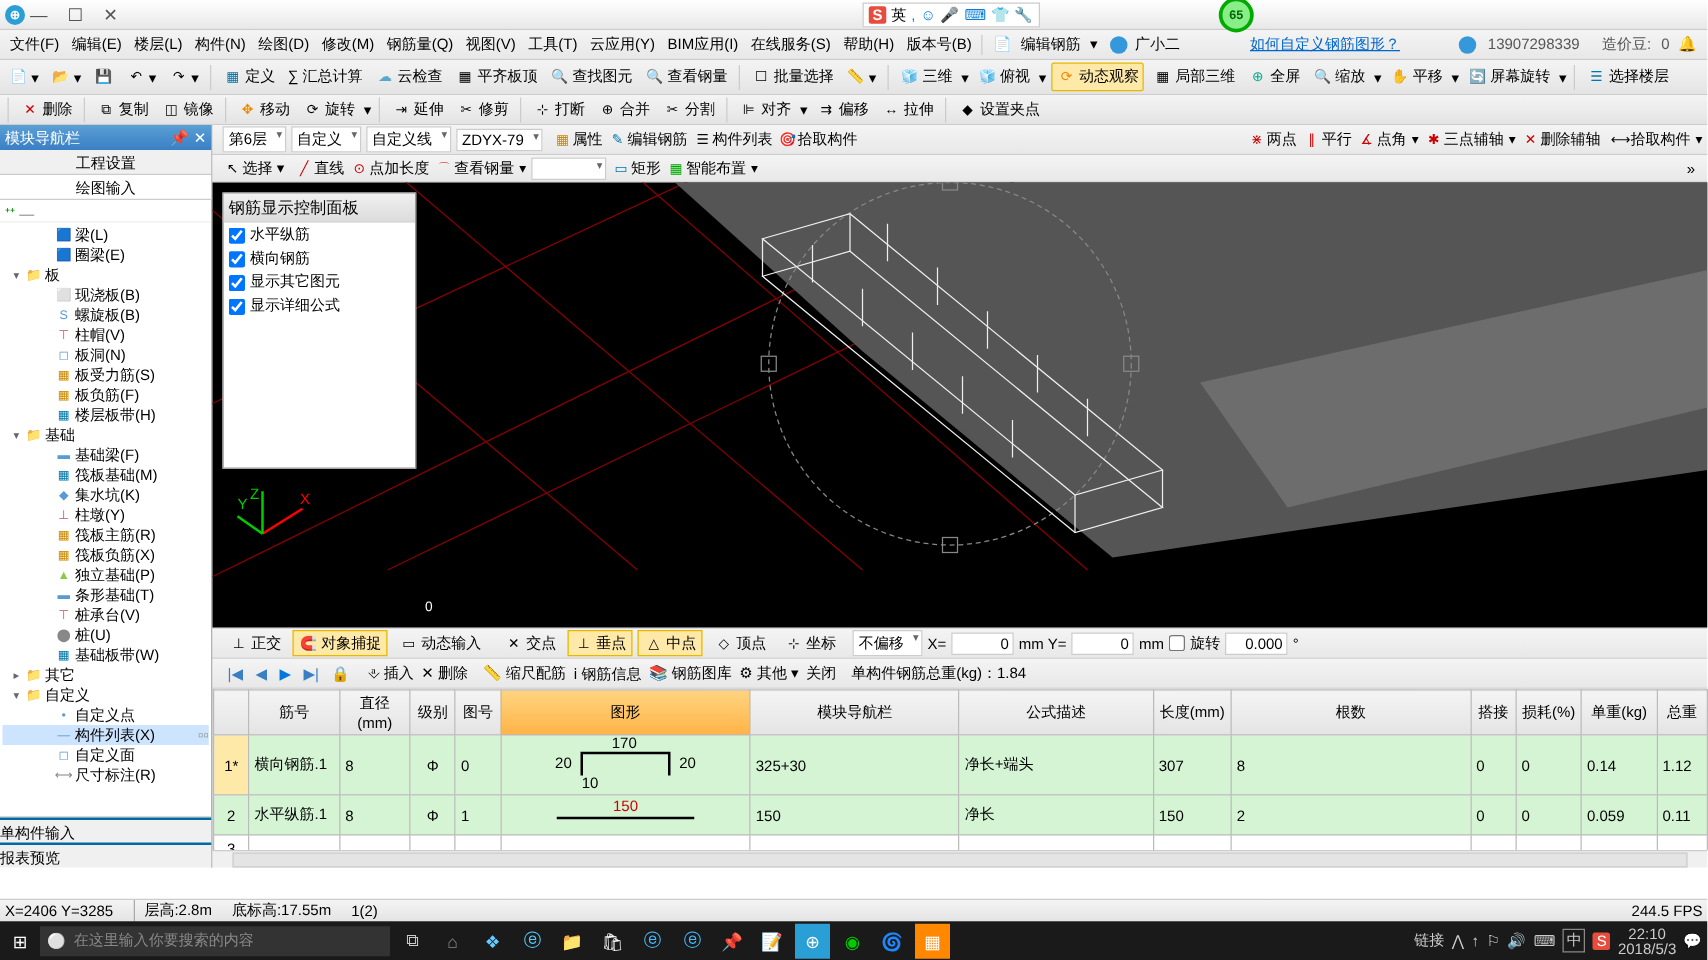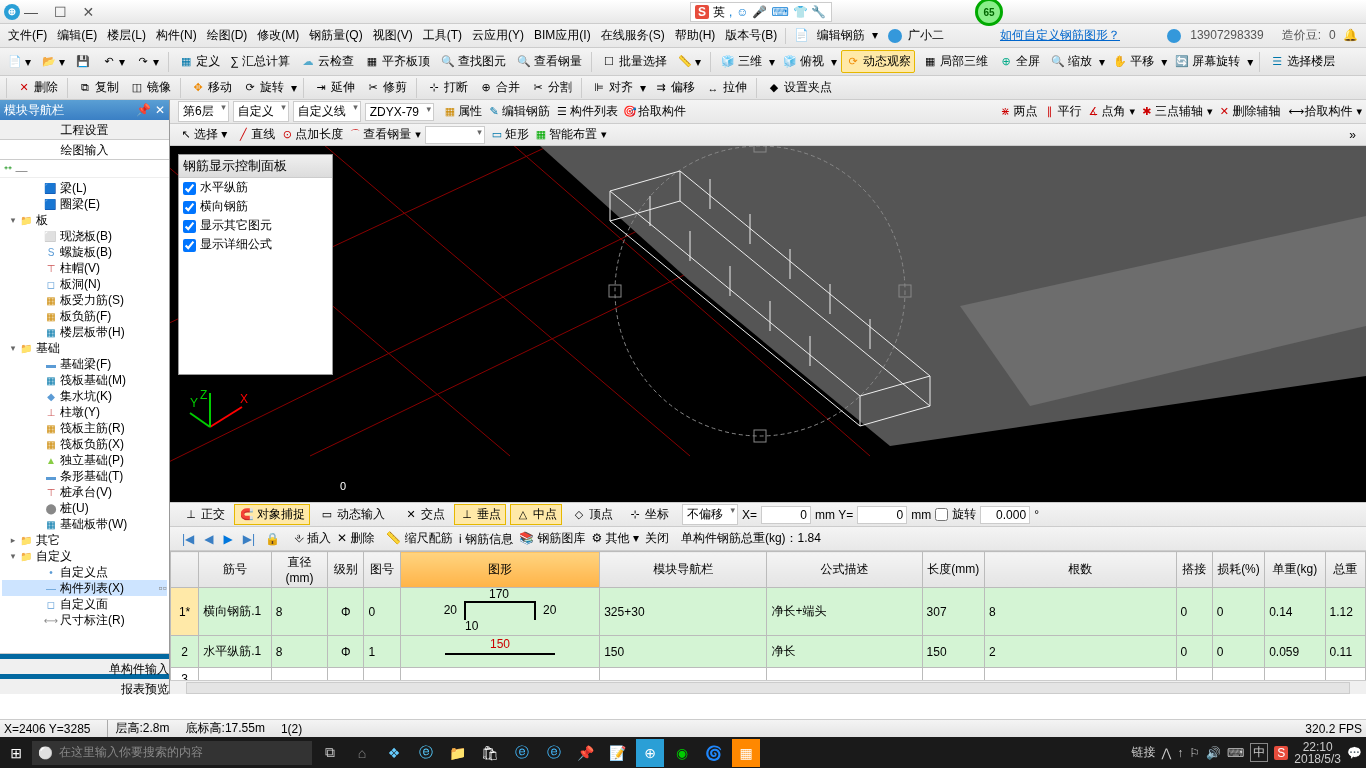--- a/index.html
+++ b/index.html
@@ -31,21 +31,21 @@
 .nav-tab{height:20px;text-align:center;line-height:20px;border-bottom:1px solid #ccc;cursor:pointer;background:#f0f0f0}
 .nav-tab.active{background:#fff}
 .mini-row{height:18px;padding:2px 4px;border-bottom:1px solid #eee}
 .tree{flex:1;overflow:auto;font-size:11px;padding:2px}
 .tree .node{display:flex;align-items:center;height:16px;white-space:nowrap;cursor:pointer;padding-left:2px}
 .tree .node.sel{background:#cde4ff}
 .tree .tog{width:10px;text-align:center;color:#666;font-size:9px}
 .tree .tico{width:14px;height:14px;margin:0 2px;display:inline-flex;align-items:center;justify-content:center;font-size:10px}
 .folder{color:#e6a23c}
 .bottom-tabs{border-top:1px solid #ccc}
-.bottom-tabs .tab{height:20px;text-align:right;line-height:20px;cursor:pointer;background:#f0f0f0;border-top:5px solid #0369a1}
+.bottom-tabs .tab{height:20px;text-align:left;line-height:20px;cursor:pointer;background:#f0f0f0;border-top:2px solid #0369a1}
 .right-area{flex:1;display:flex;flex-direction:column}
 .ctx-bar{height:24px;background:linear-gradient(#f4f4f4,#e8e8e8);display:flex;align-items:center;padding:0 4px;gap:4px;border-bottom:1px solid #ccc;font-size:11px}
 .ctx-bar.b2{height:22px}
 .dd{border:1px solid #ccc;background:#fff;padding:1px 14px 1px 4px;position:relative;cursor:pointer}
 .dd::after{content:"▾";position:absolute;right:2px;top:0;color:#666;font-size:9px}
 .viewport{flex:1;background:#000;position:relative;overflow:hidden}
 .rebar-panel{position:absolute;top:8px;left:8px;width:155px;background:#fff;border:1px solid #999}
 .rebar-panel .hdr{background:linear-gradient(#f0f0f0,#dcdcdc);padding:2px 4px;font-size:13px;border-bottom:1px solid #ccc}
 .rebar-panel label{display:block;padding:1px 4px;font-size:11px}
 .rebar-panel input{margin-right:4px;vertical-align:middle}
@@ -694,21 +694,21 @@
       <div style="flex:1;height:12px;margin:1px 16px;background:#e4e4e4;border:1px solid #ccc"></div>
     </div>
   </div>
 </div>
 
 <div class="statusbar">
   <span>X=2406 Y=3285</span>
   <span style="border-left:1px solid #aaa;padding-left:8px">层高:2.8m</span>
   <span>底标高:17.55m</span>
   <span>1(2)</span>
-  <span class="r">320.2 FPS</span>
+  <span class="r">244.5 FPS</span>
 </div>
 
 <div class="taskbar">
   <div class="start">⊞</div>
   <div class="search">
       <span>⚪</span>
       <span>在这里输入你要搜索的内容</span>
     </div>
   <div class="tico2">⧉</div>
   <div class="tico2" style="color:#888">⌂</div>

